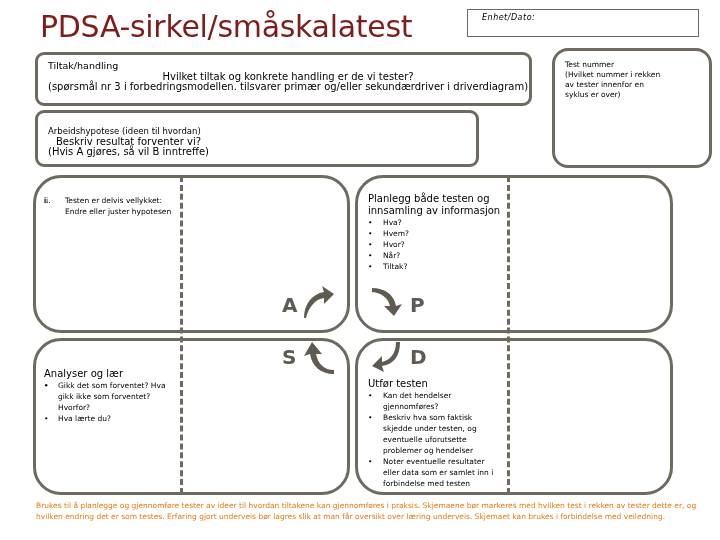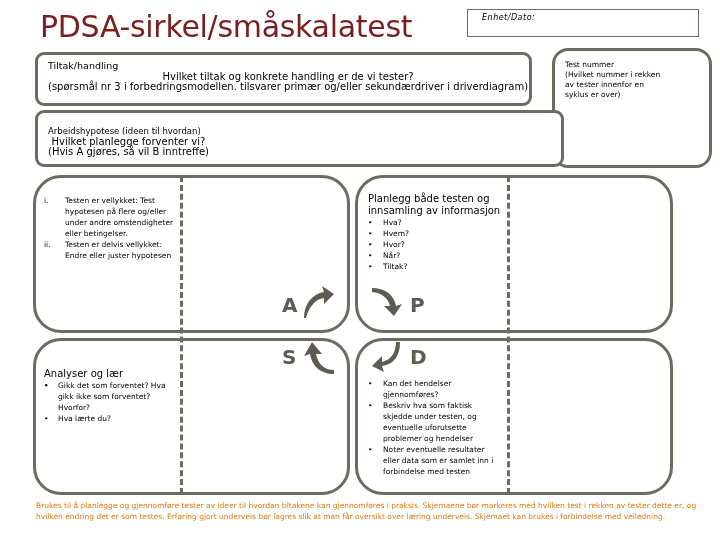--- a/index.html
+++ b/index.html
@@ -5,21 +5,21 @@
   html, body { margin:0; padding:0; }
   body { width:720px; height:540px; background:#ffffff; position:relative; overflow:hidden;
          font-family:"DejaVu Sans", sans-serif; color:#000; }
   .abs { position:absolute; }
   .title { left:40px; top:8px; font-size:30px; line-height:38px; letter-spacing:-0.3px;
            font-family:"DejaVu Sans", sans-serif; font-weight:normal; color:#7f1d1d; }
   .enhet { left:467px; top:9px; width:232px; height:28px; border:1.5px solid #6f6a60; box-sizing:border-box; }
   .enhet span { position:absolute; left:14px; top:3px; font-size:8px; font-weight:normal; font-style:italic; letter-spacing:0.5px; }
   .box { border:3px solid #6f6a60; border-radius:9px; box-sizing:border-box; background:#fff; }
   .tiltak { left:35px; top:52px; width:497px; height:54px; }
-  .hypo { left:35px; top:110px; width:529px; height:57px; }
+  .hypo { left:35px; top:110px; width:444px; height:57px; }
   .testnr { left:552px; top:48px; width:160px; height:120px; border-radius:16px; }
   .lbl { font-size:9.5px; line-height:12px; }
   .small { font-size:10px; line-height:9.5px;text-align:center; }
   .testnr .txt { position:absolute; left:10px; top:9px; font-size:7.5px; line-height:10px; }
   .q { position:absolute; border:3px solid #6f6a60; box-sizing:border-box; background:#fff; }
   .q-tl { left:33px; top:175px; width:317px; height:158px; border-radius:28px 28px 28px 28px; }
   .q-tr { left:355px; top:175px; width:318px; height:158px; border-radius:28px 28px 28px 28px; }
   .q-bl { left:33px; top:338px; width:317px; height:157px; border-radius:28px 28px 28px 28px; }
   .q-br { left:355px; top:338px; width:318px; height:157px; border-radius:28px 28px 28px 28px; }
   .dash { position:absolute; width:0; border-left:3px dashed #6f6a60; }
@@ -52,37 +52,36 @@
     <div>Test nummer</div>
     <div>(Hvilket nummer i rekken</div>
     <div>av tester innenfor en</div>
     <div>syklus er over)</div>
   </div>
 </div>
 
 <div class="abs box hypo">
   <div style="position:absolute;left:10px;top:12px;">
     <div class="lbl" style="font-size:8.5px;">Arbeidshypotese (ideen til hvordan)</div>
-    <div class="small">Hvilket planlegge forventer vi?</div>
+    <div class="small">Beskriv resultat forventer vi?</div>
     <div class="small">(Hvis A gjøres, så vil B inntreffe)</div>
   </div>
 </div>
 
 <div class="q q-tl"></div>
 <div class="q q-tr"></div>
 <div class="q q-bl"></div>
 <div class="q q-br"></div>
 
 <div class="dash" style="left:180px;top:176px;height:318px;"></div>
 <div class="dash" style="left:507px;top:176px;height:318px;"></div>
 
 <div class="abs" style="left:44px;top:195px;width:140px;">
   <div class="li" style="padding-left:21px;">
     <span class="mk">i.</span>
-    <span>Testen er vellykket: Test hypotesen på flere  og/eller under andre omstendigheter eller betingelser.</span>
   </div>
   <div class="li" style="padding-left:21px;">
     <span class="mk">ii.</span>
     <span>Testen er delvis vellykket: Endre eller juster hypotesen</span>
   </div>
 </div>
 
 <div class="abs" style="left:368px;top:193px;width:135px;">
   <div class="qhead">Planlegg både testen og innsamling av informasjon</div>
   <div class="li" style="padding-left:15px;"><span class="mk">•</span><span>Hva?</span></div>
@@ -93,20 +92,21 @@
 </div>
 
 <div class="abs" style="left:44px;top:368px;width:130px;">
   <div class="qhead">Analyser og lær</div>
   <div class="li" style="padding-left:14px;"><span class="mk">•</span></div>
   <div class="li" style="padding-left:14px;"><span class="mk">•</span><span>Gikk det som forventet? Hva gikk  ikke som forventet? Hvorfor?</span></div>
   <div class="li" style="padding-left:14px;"><span class="mk">•</span><span>Hva lærte du?</span></div>
 </div>
 
 <div class="abs" style="left:368px;top:378px;width:135px;">
+  <div class="qhead">Utfør testen</div>
   <div class="li" style="padding-left:15px;"><span class="mk">•</span><span>Kan det hendelser gjennomføres?</span></div>
   <div class="li" style="padding-left:15px;"><span class="mk">•</span><span>Beskriv hva som faktisk skjedde under  testen, og eventuelle uforutsette problemer og hendelser</span></div>
   <div class="li" style="padding-left:15px;"><span class="mk">•</span><span>Noter eventuelle resultater eller data som er samlet inn i forbindelse med testen</span></div>
 </div>
 
 <div class="letter" style="left:282px;top:293px;">A</div>
 <div class="letter" style="left:410px;top:293px;">P</div>
 <div class="letter" style="left:282px;top:345px;">S</div>
 <div class="letter" style="left:410px;top:345px;">D</div>
 

